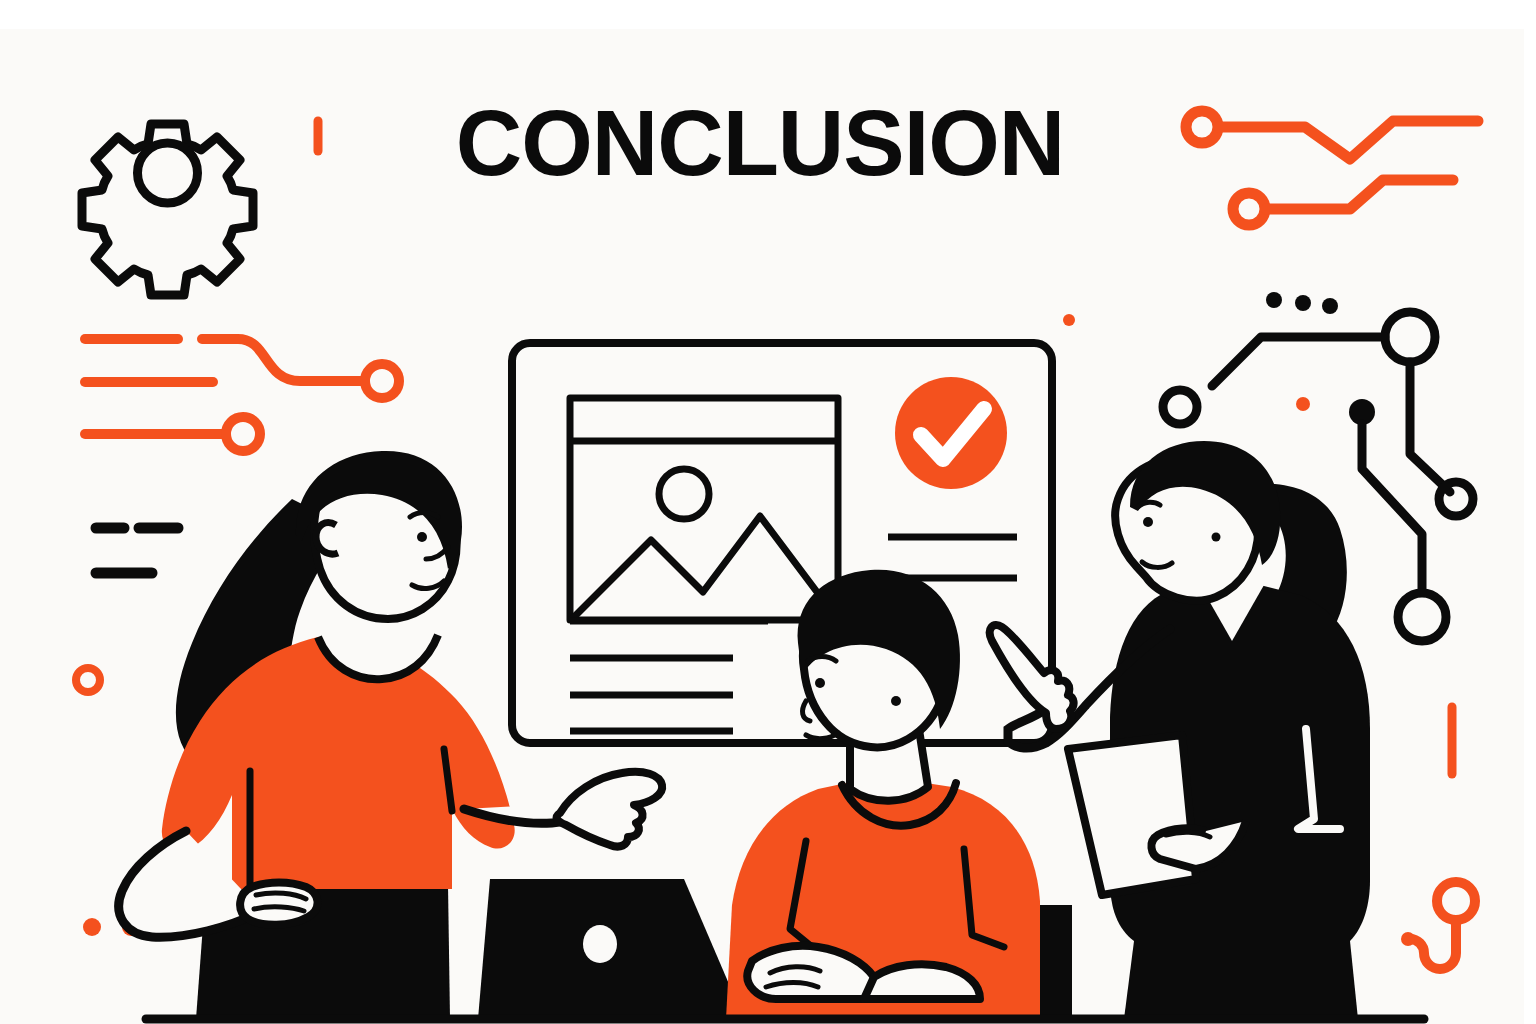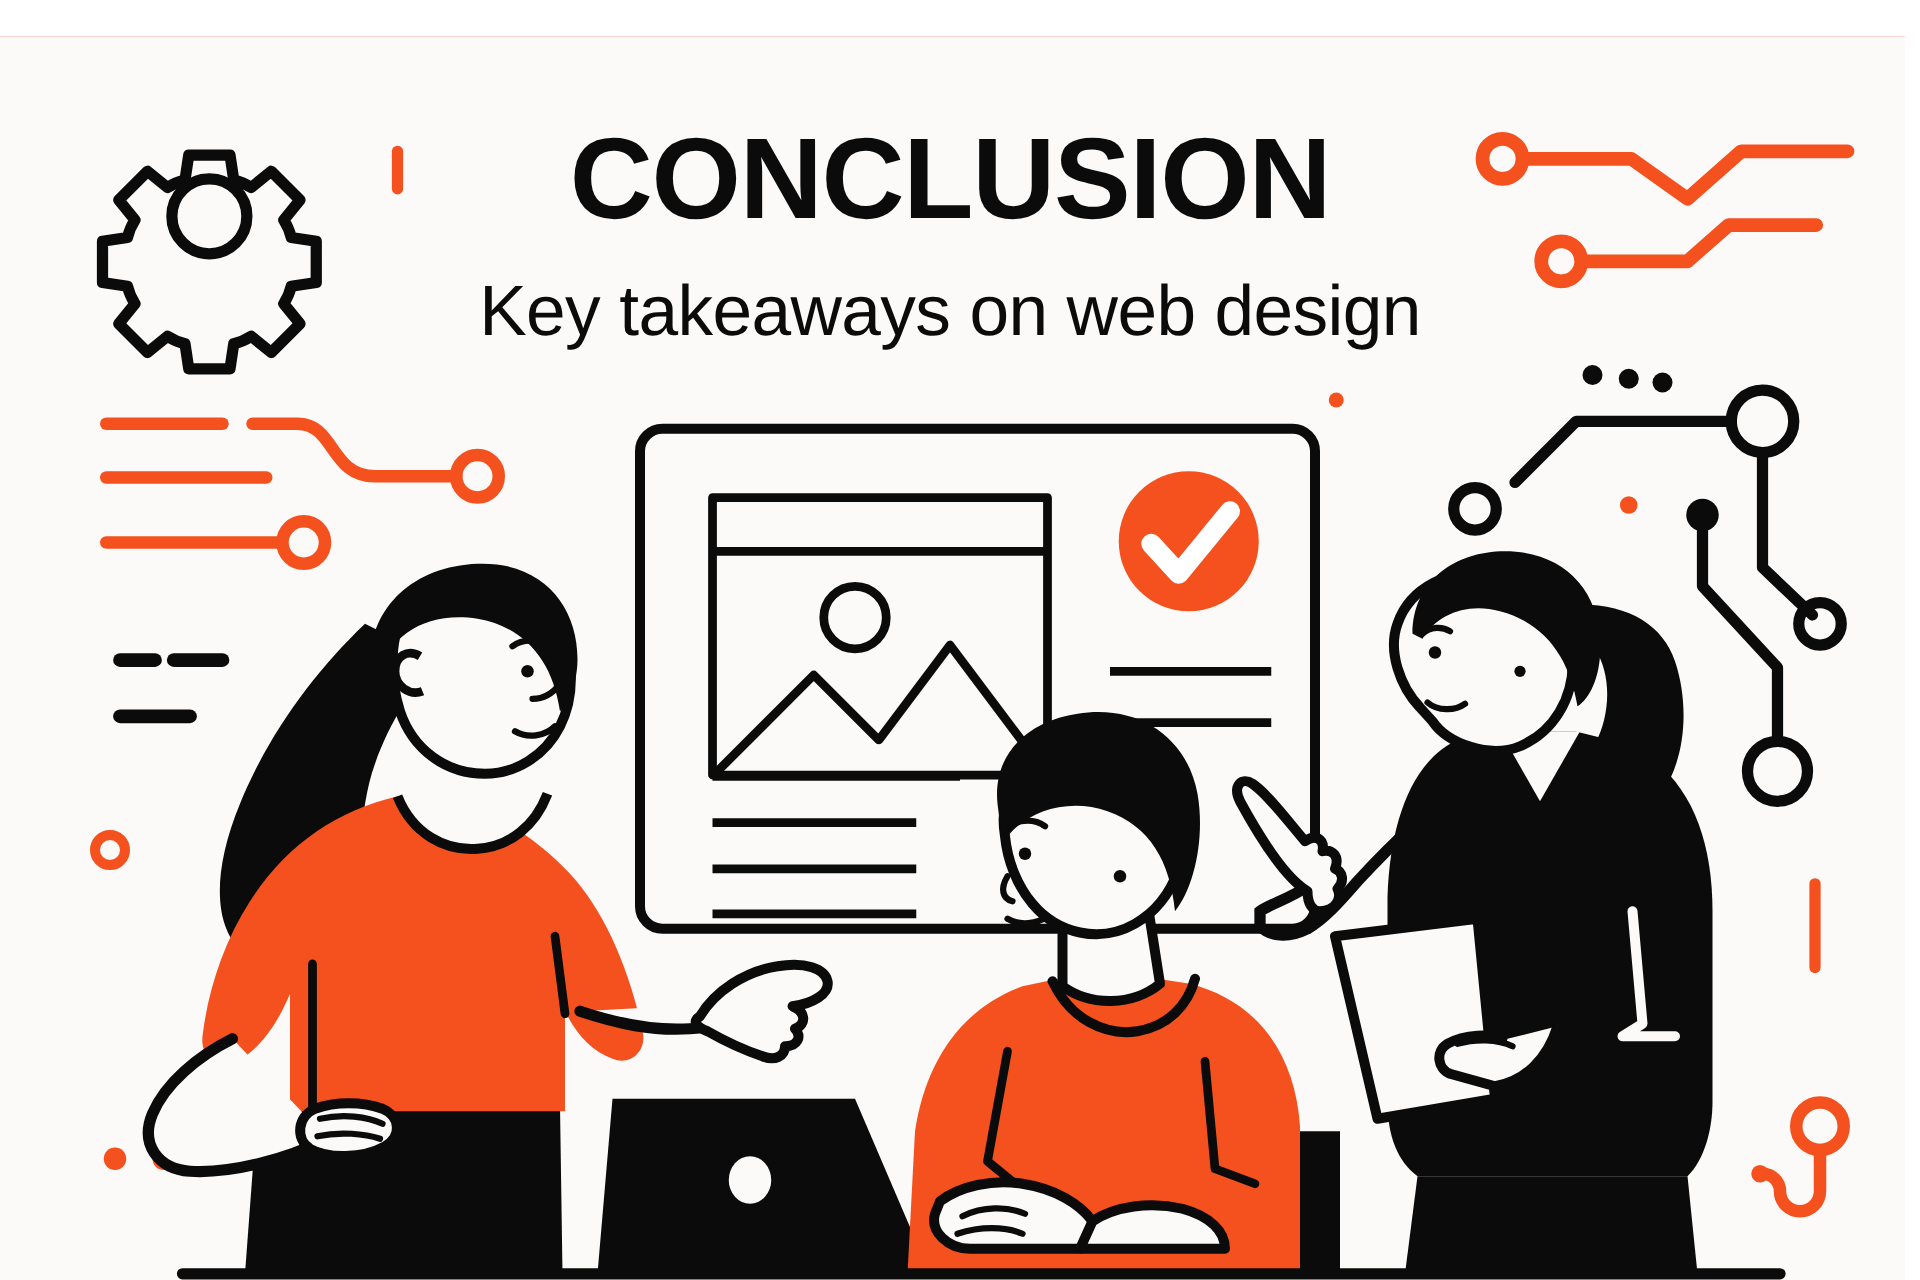--- a/index.html
+++ b/index.html
@@ -294,16 +294,15 @@
     </g>
 
     <path d="M1040 876 L1072 876 L1072 990 L1040 990 Z" fill="#0B0B0B"></path>
 
     <line x1="146" y1="990" x2="1424" y2="990" stroke="#0B0B0B" stroke-width="9" stroke-linecap="round"></line>
 
   </svg>
 
   <div class="title-layer">
     <div id="page-title">CONCLUSION</div>
-    <div id="page-subtitle">Key takeaways on web design</div>
   </div>
 
 </div>
 
 </body></html>

